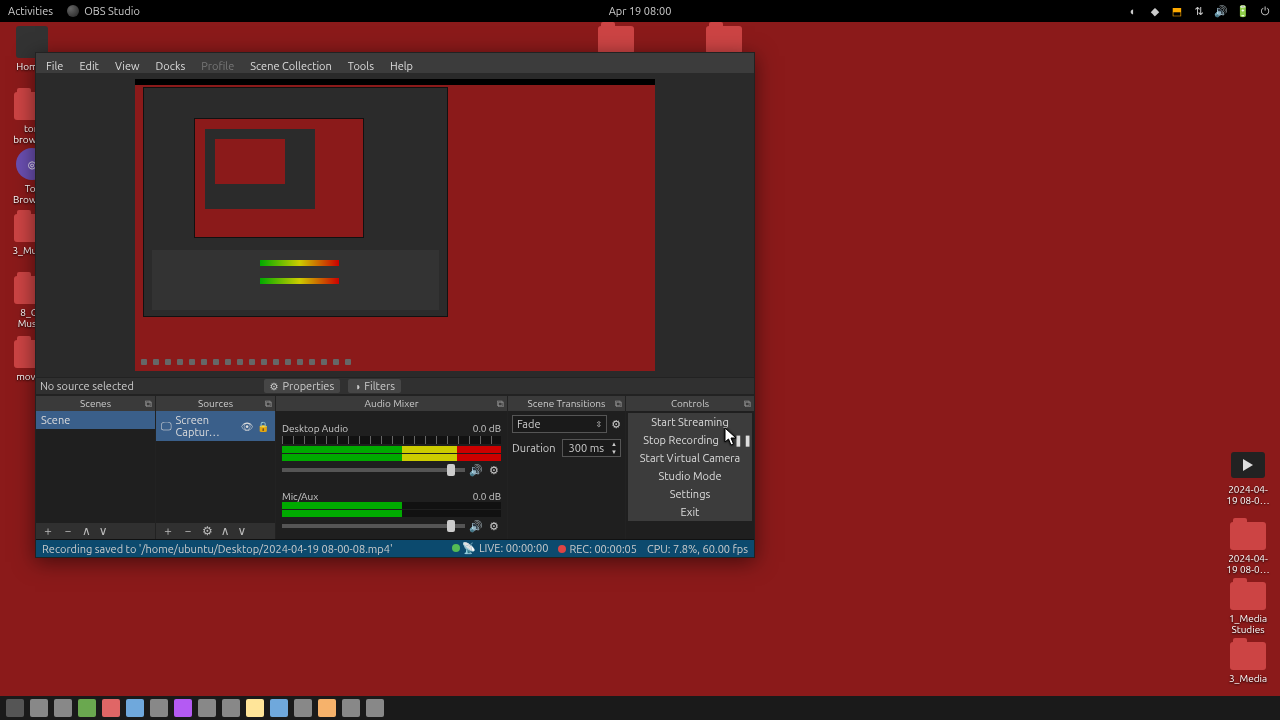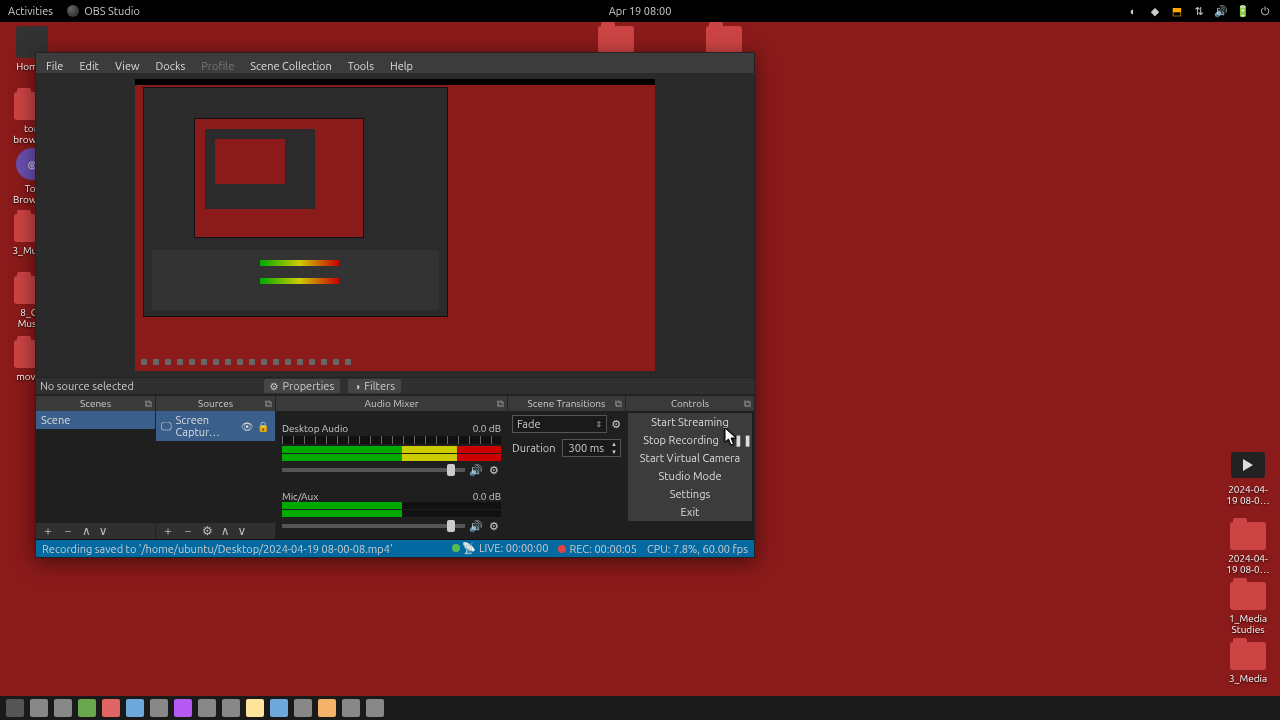--- a/index.html
+++ b/index.html
@@ -99,21 +99,21 @@
 .trans-body .spin .ar { width:12px; display:flex; flex-direction:column; }
 .trans-body .spin .ar i { flex:1; font-size:6px; text-align:center; line-height:8px; font-style:normal; }
 
 
 .ctrl-body { padding:2px 2px; }
 .ctrl-btn { height:18px; margin:0; background:#3c3c3c; color:#ddd; font-size:11px; display:flex; align-items:center; justify-content:center; position:relative; }
 .ctrl-row { display:flex; gap:0; }
 .ctrl-row .ctrl-btn { flex:1; }
 .ctrl-row .pause { width:18px; flex:none; background:#3c3c3c; display:flex; align-items:center; justify-content:center; }
 
-.statusbar { height:18px; background:#0369a1; display:flex; align-items:center; gap:10px; padding:0 6px; color:#ccc; font-size:11px; border-top:1px solid #111; }
+.statusbar { height:18px; background:#0c4a6e; display:flex; align-items:center; gap:10px; padding:0 6px; color:#ccc; font-size:11px; border-top:1px solid #111; }
 .statusbar .dot { width:8px; height:8px; border-radius:50%; display:inline-block; margin-right:3px; }
 .statusbar .dot.g { background:#5b5; }
 .statusbar .dot.r { background:#d44; }
 .statusbar .sp { flex:1; }
 
 .cursor { position:absolute; width:16px; height:20px; pointer-events:none; }
 .cursor svg { filter:drop-shadow(0 0 1px #000); }
 </style>
 </head>
 <body>

